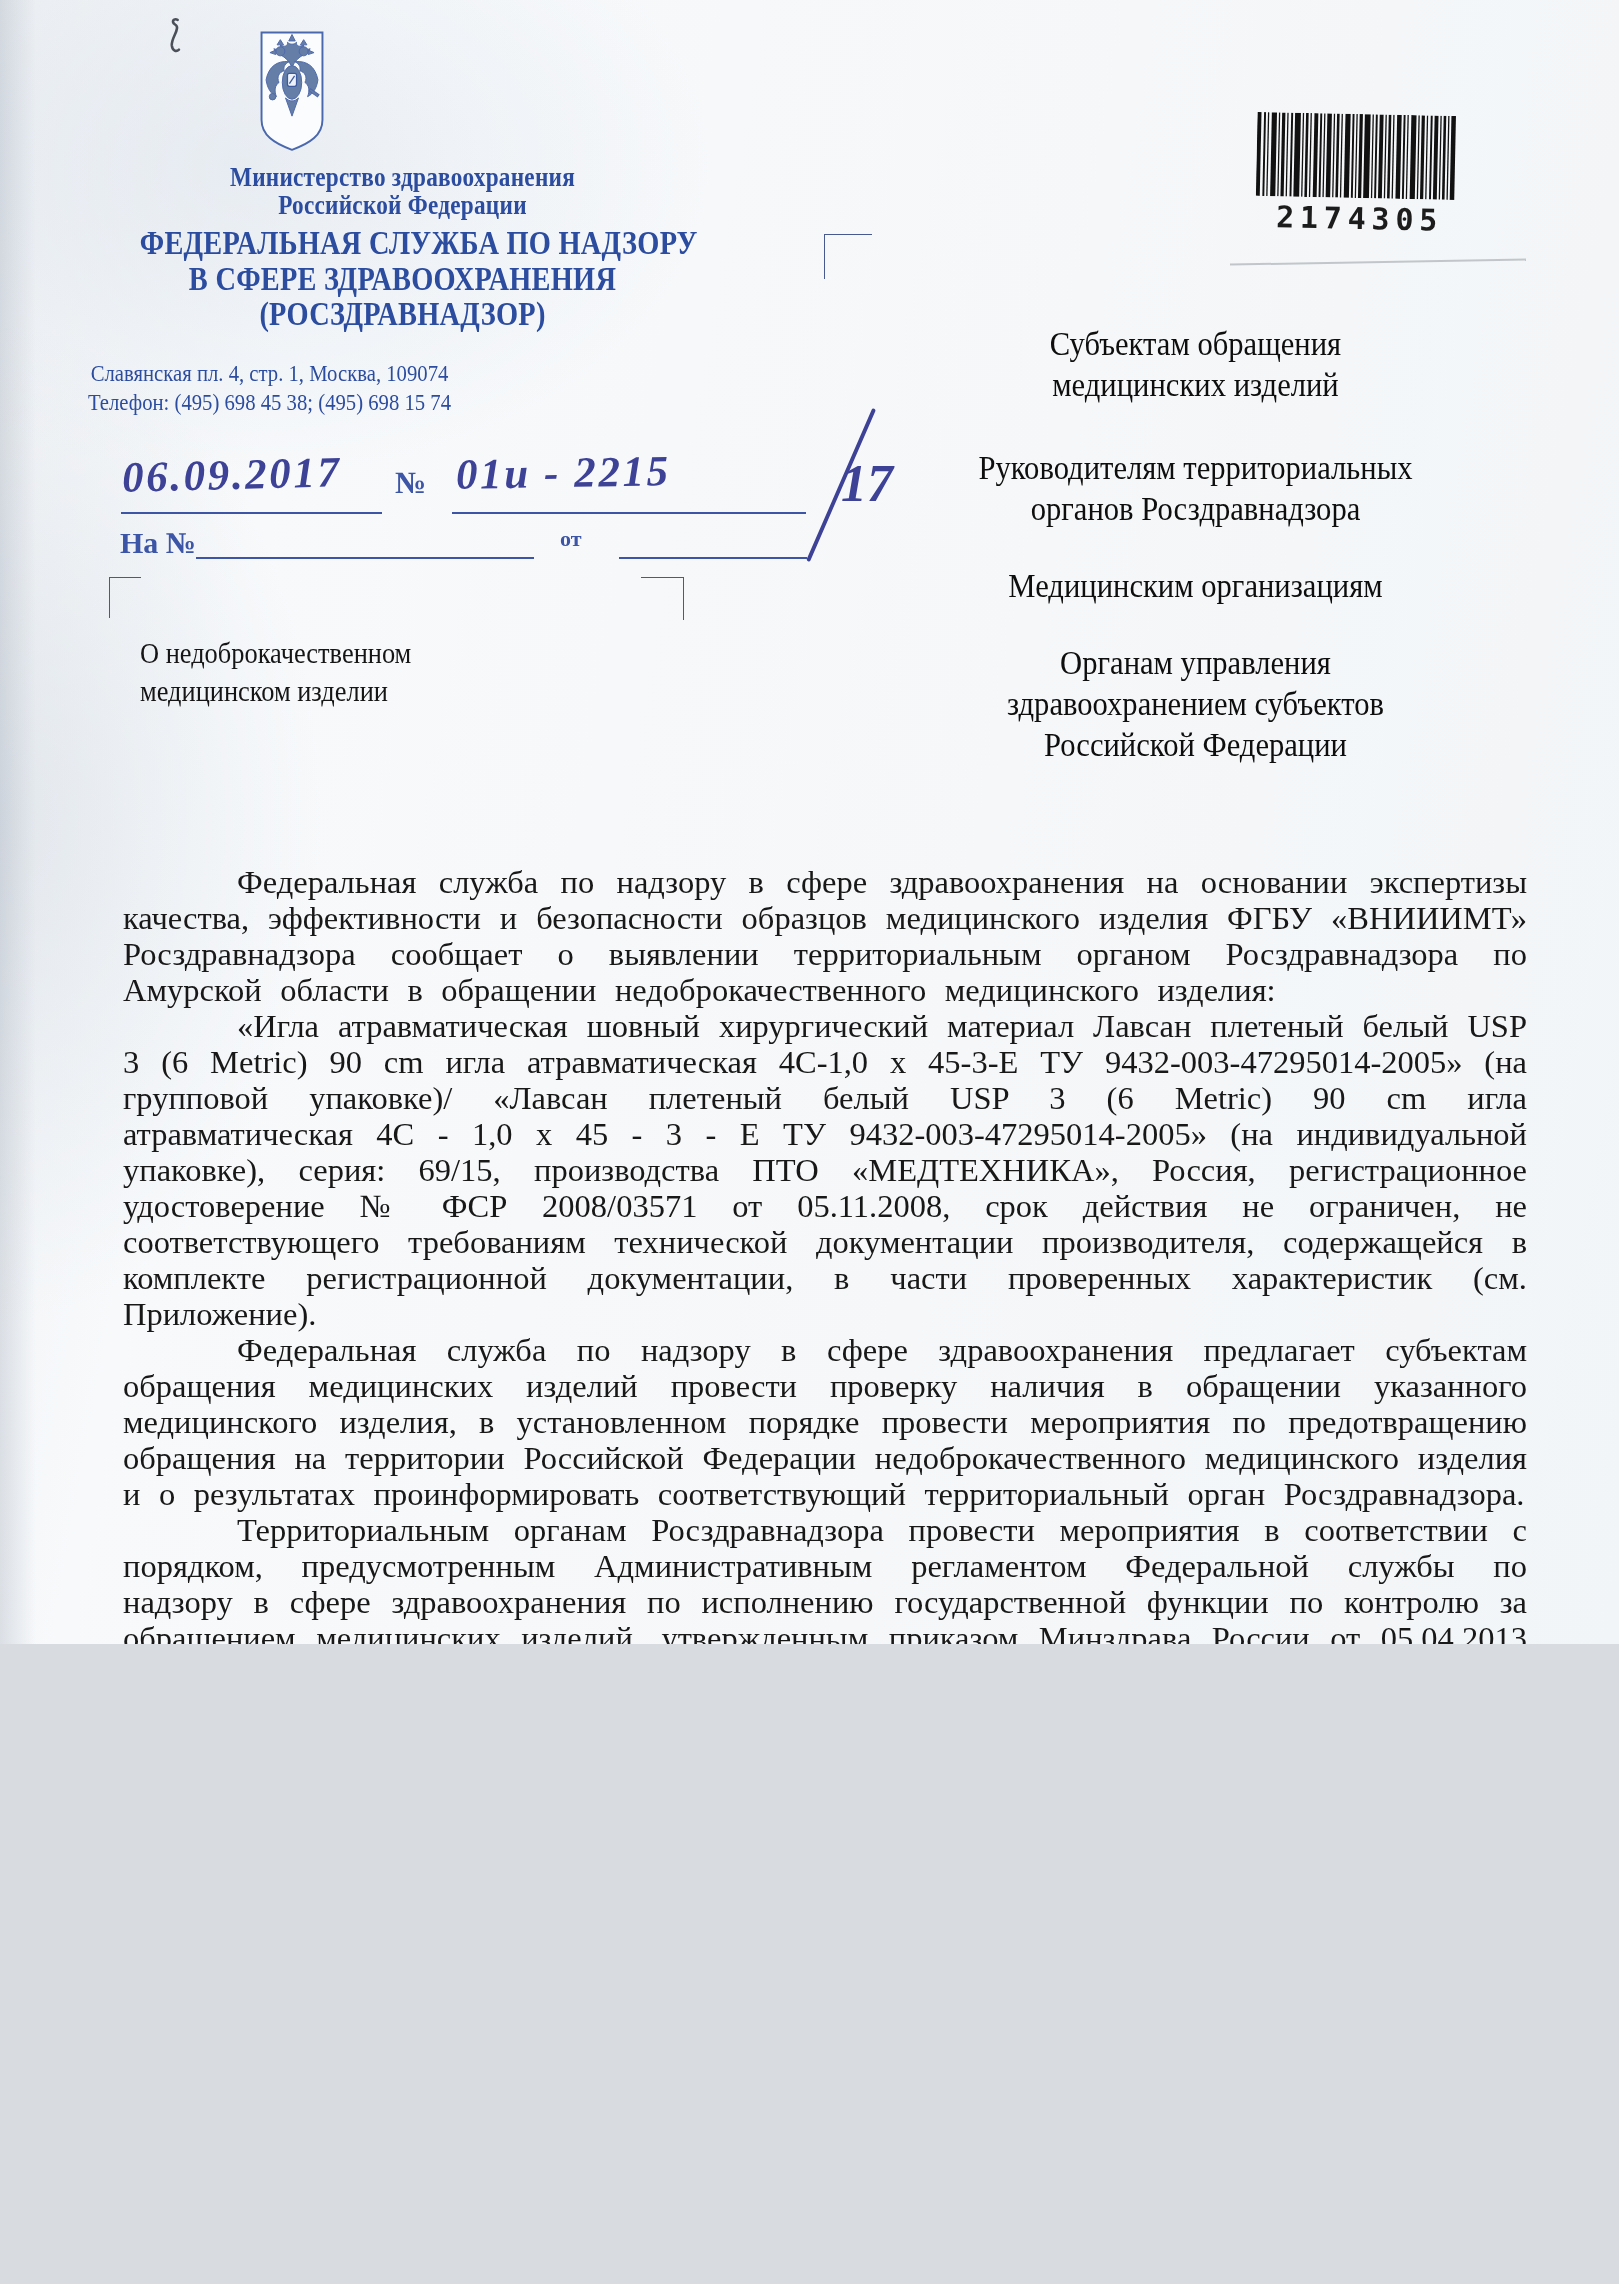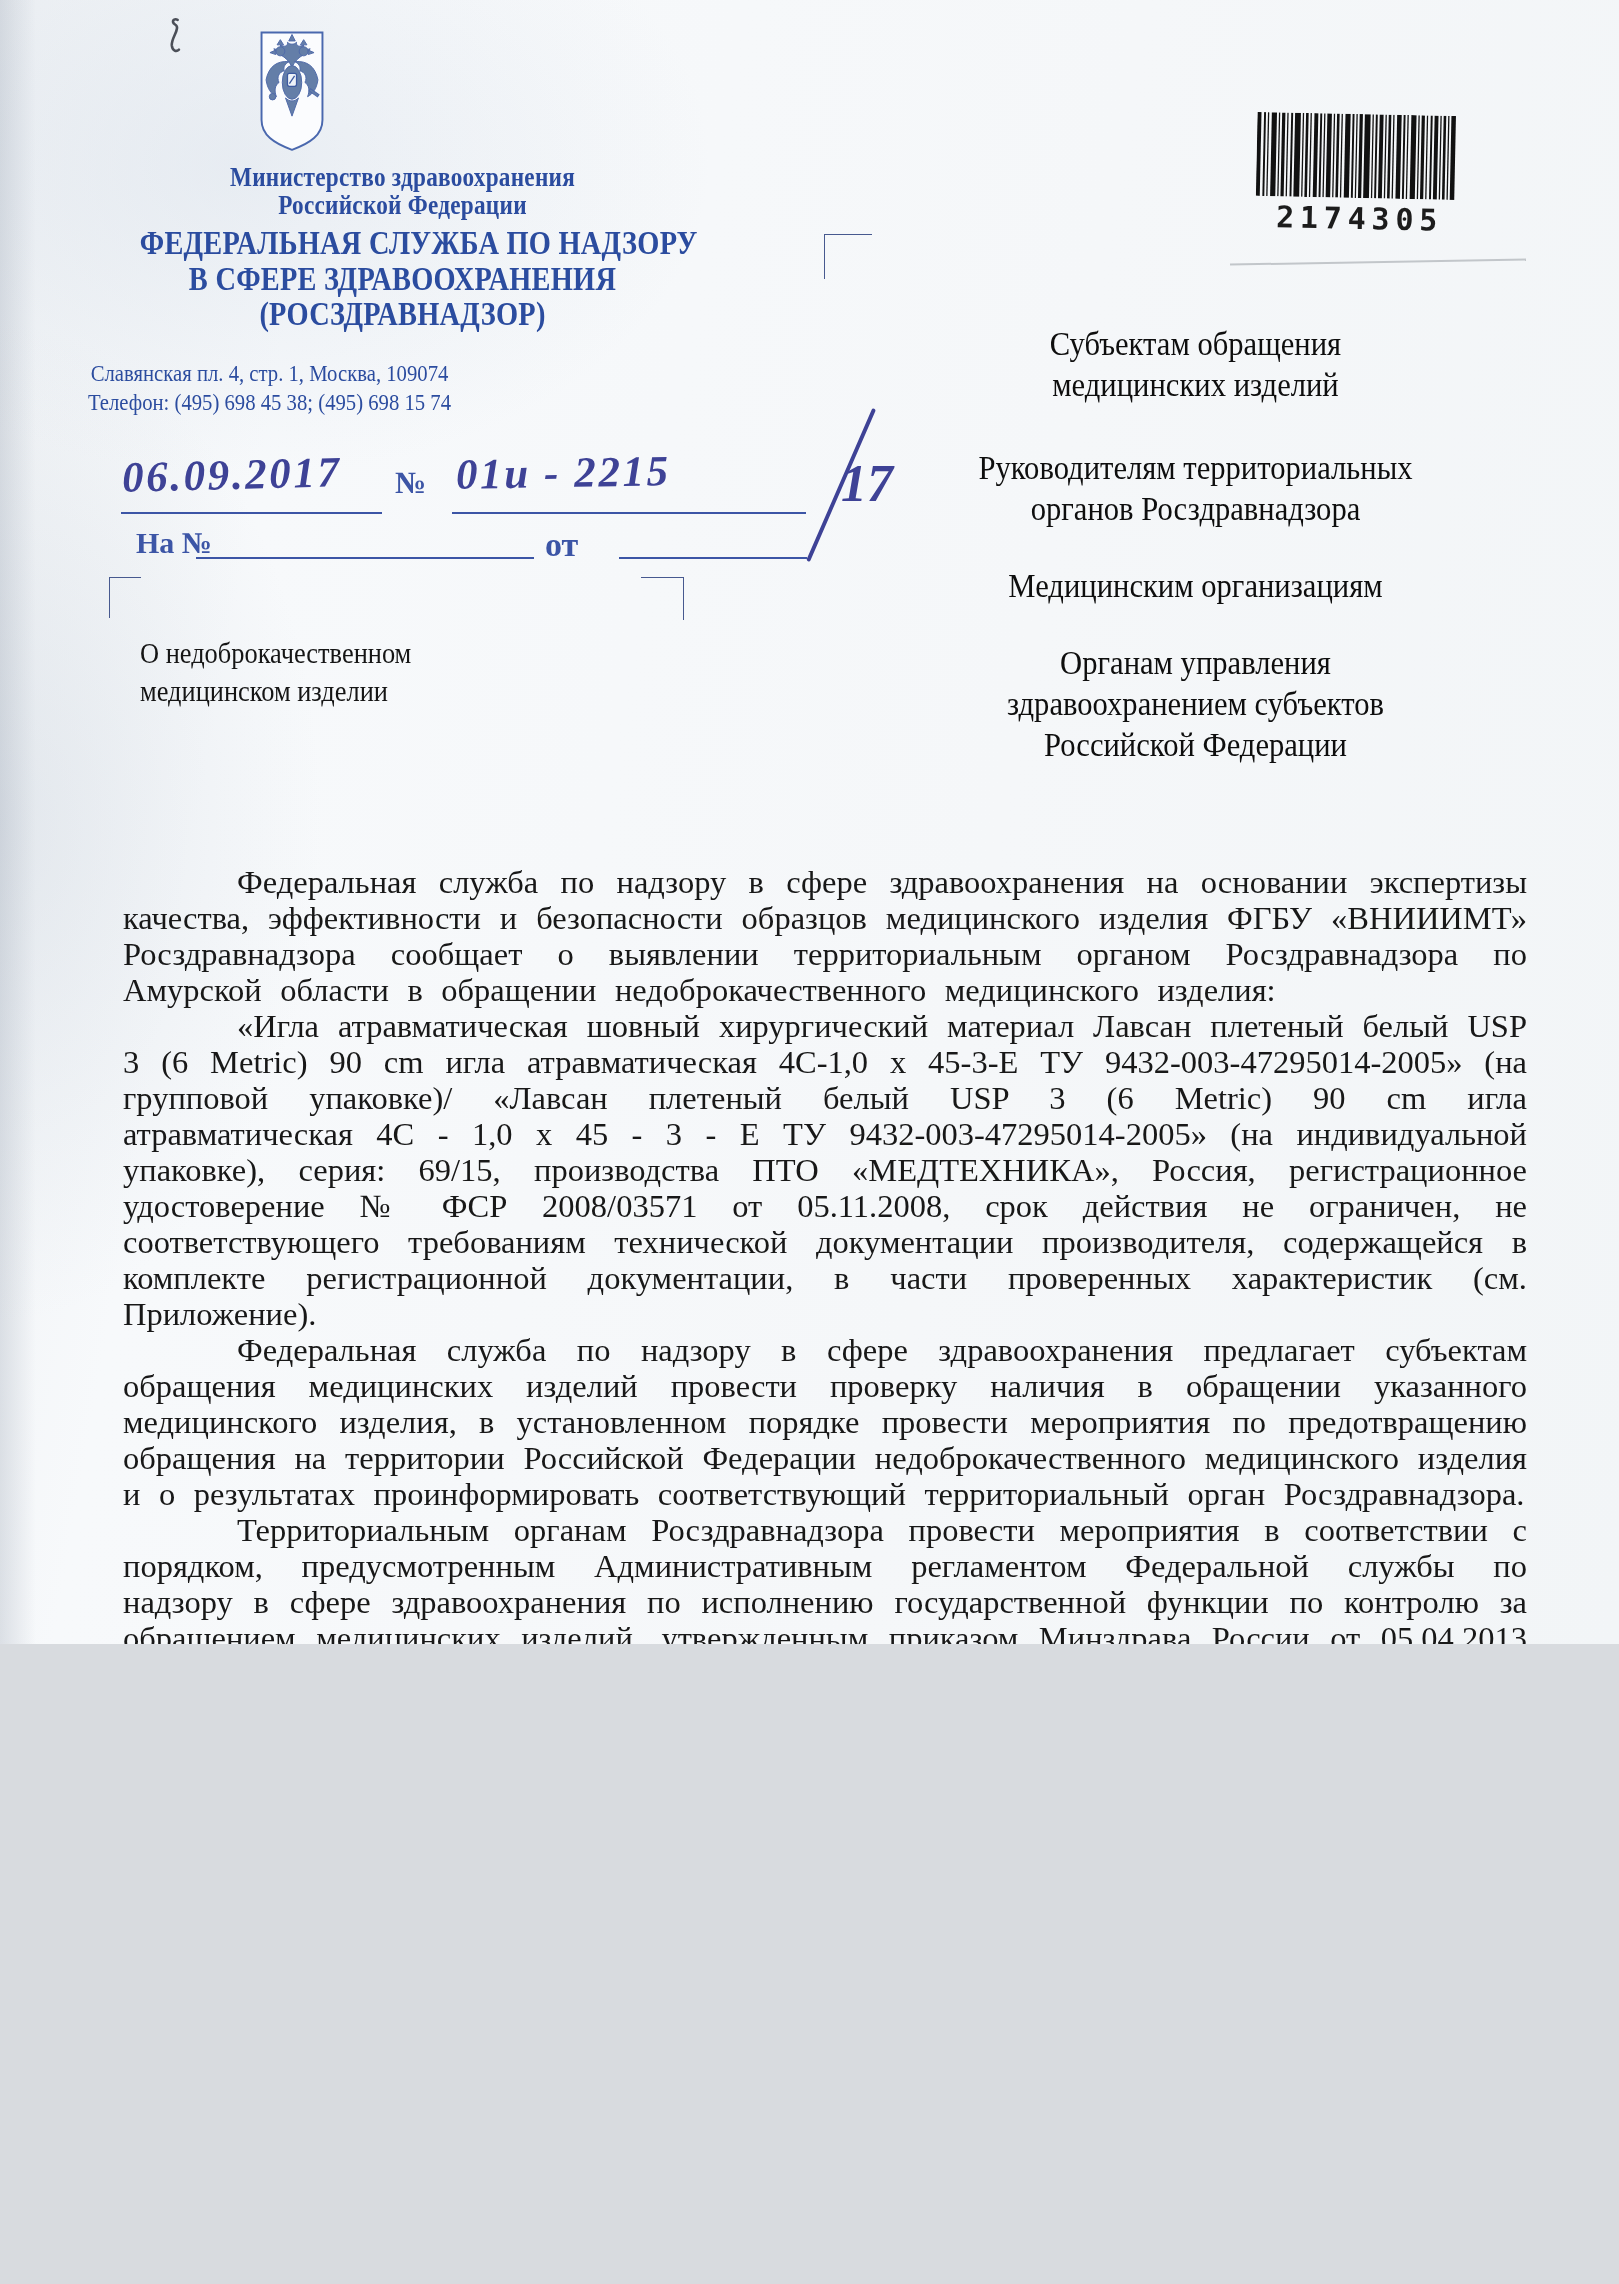--- a/index.html
+++ b/index.html
@@ -158,23 +158,23 @@
 
   <div class="abs hand" style="left:122px;top:450px;font-size:43px;transform:rotate(-1.5deg);">06.09.2017</div>
   <div class="abs uline" style="left:121px;top:512px;width:261px;"></div>
   <div class="abs ref-label" style="left:395px;top:465px;font-size:31px;">№</div>
   <div class="abs hand" style="left:456px;top:448px;font-size:43px;transform:rotate(-1deg);">01и - 2215</div>
   <div class="abs uline" style="left:452px;top:512px;width:354px;"></div>
   <svg class="abs" style="left:801px;top:404px;" width="97" height="162" viewBox="0 0 150 250">
     <line x1="12" y1="240" x2="112" y2="10" stroke="#3e4296" stroke-width="6" stroke-linecap="round"></line>
     <text x="62" y="150" font-size="80" font-style="italic" font-weight="bold" font-family="Liberation Serif, serif" fill="#3e4296">17</text>
   </svg>
-  <div class="abs ref-label" style="left:136px;top:526px;font-size:30px;">На №</div>
+  <div class="abs ref-label" style="left:120px;top:526px;font-size:30px;">На №</div>
   <div class="abs uline" style="left:196px;top:557px;width:338px;"></div>
-  <div class="abs ref-label" style="left:545px;top:526px;font-size:34px;">от</div>
+  <div class="abs ref-label" style="left:560px;top:526px;font-size:22px;">от</div>
   <div class="abs uline" style="left:619px;top:557px;width:188px;"></div>
 
   <div class="abs corner" style="left:109px;top:577px;width:31px;height:40px;border-top-width:1.9px;border-left-width:1.9px;"></div>
   <div class="abs corner" style="left:641px;top:577px;width:42px;height:42px;border-top-width:1.9px;border-right-width:1.9px;"></div>
   <div class="abs corner" style="left:824px;top:234px;width:47px;height:44px;border-top-width:1.9px;border-left-width:1.9px;"></div>
 
   <div class="abs subject" style="left:140px;top:634px;width:494px;">О недоброкачественном
 медицинском изделии</div>
 
   <div class="abs addr" style="top:323px;">Субъектам обращения

